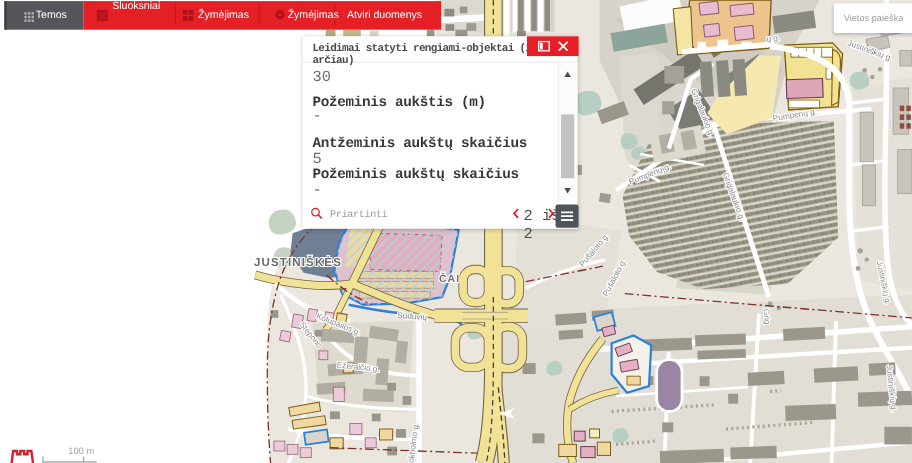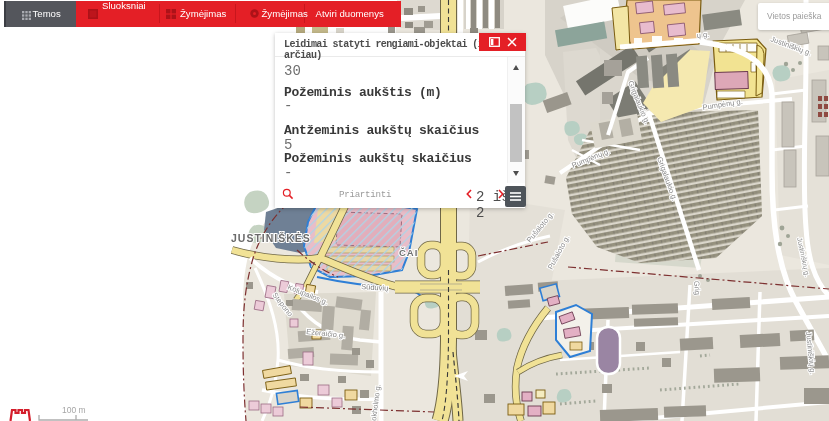--- a/index.html
+++ b/index.html
@@ -460,21 +460,21 @@
   <div id="scrollbar">
     <div class="sarr" style="top:8px;border-bottom:5px solid #4d4d4d;"></div>
     <div id="sthumb"></div>
     <div class="sarr" style="bottom:7px;border-top:5px solid #4d4d4d;"></div>
   </div>
   <div id="pfoot">
     <svg width="12" height="12" style="position:absolute;left:7px;top:5px" viewBox="0 0 12 12">
           <circle cx="4.8" cy="4.8" r="3.4" fill="none" stroke="#e41f26" stroke-width="1.2"></circle>
           <path d="M7.4,7.4 L10.6,10.6" stroke="#e41f26" stroke-width="1.5"></path>
         </svg>
-    <span style="position:absolute;left:25px;top:6px;color:#9b9b9b;font-size:9.2px;letter-spacing:-0.3px;margin-left:39px;">Priartinti</span>
+    <span style="position:absolute;left:25px;top:6px;color:#9b9b9b;font-size:9.2px;letter-spacing:-0.3px;">Priartinti</span>
     <svg width="6" height="10" style="position:absolute;left:191px;top:6px" viewBox="0 0 6 10">
           <path d="M5,1 L1.3,5 L5,9" stroke="#e41f26" stroke-width="1.6" fill="none"></path>
         </svg>
     <span style="position:absolute;left:201px;top:6px;color:#4d4d4d;font-size:14px;">2 iš 2</span>
     <svg width="6" height="10" style="position:absolute;left:223px;top:6px" viewBox="0 0 6 10">
           <path d="M1,1 L4.7,5 L1,9" stroke="#e41f26" stroke-width="1.6" fill="none"></path>
         </svg>
     <div id="menubtn"><svg width="21" height="21" viewBox="0 0 21 21">
             <g stroke="#fff" stroke-width="1.6">
               <path d="M5,7 h11"></path>

